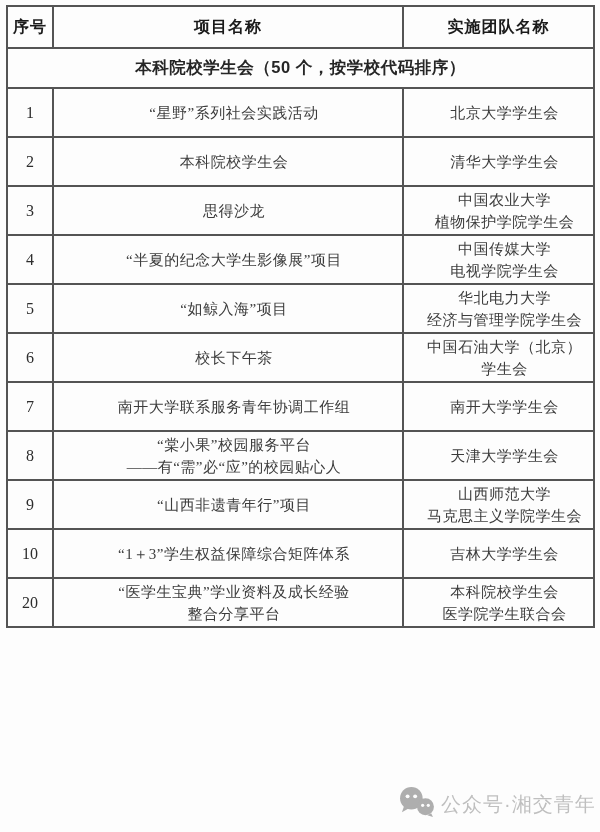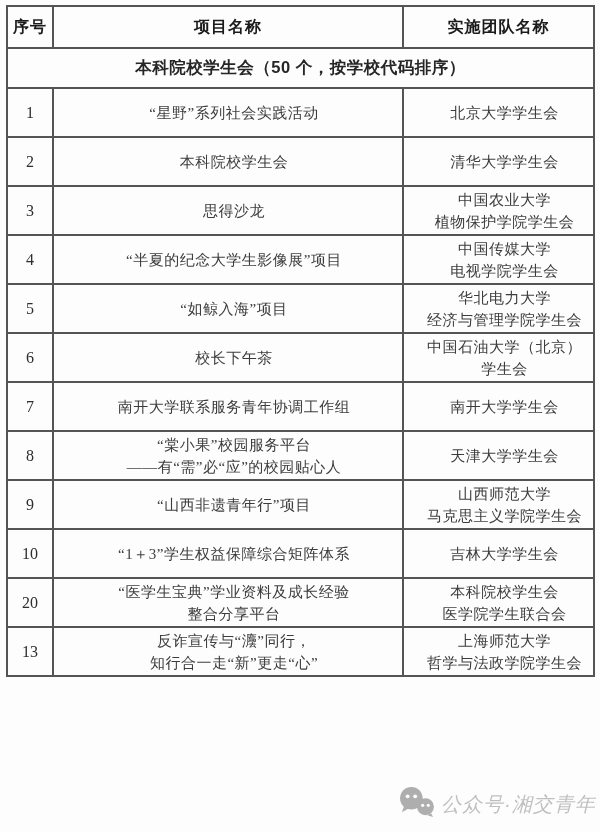--- a/index.html
+++ b/index.html
@@ -62,21 +62,20 @@
   .watermark {
     position: absolute;
     left: 398px;
     top: 786px;
     z-index: 3;
     display: flex;
     align-items: center;
     gap: 5px;
     opacity: 0.55;
     pointer-events: none;
-    font-style: italic;
   }
   .watermark-text {
     font-family: "Liberation Sans", sans-serif;
     font-size: 20px;
     color: #8d8d8d;
     letter-spacing: 1px;
     white-space: nowrap;
   }
   .wicon { display: inline-block; }
 </style>
@@ -225,33 +224,20 @@
           </td>
           <td class="project-cell">
             <div class="line">“医学生宝典”学业资料及成长经验</div>
             <div class="line">整合分享平台</div>
           </td>
           <td class="team-cell">
             <div class="line">本科院校学生会</div>
             <div class="line">医学院学生联合会</div>
           </td>
         </tr>
-        <tr class="data-row">
-          <td class="no-cell">
-            <div class="line">13</div>
-          </td>
-          <td class="project-cell">
-            <div class="line">反诈宣传与“灋”同行，</div>
-            <div class="line">知行合一走“新”更走“心”</div>
-          </td>
-          <td class="team-cell">
-            <div class="line">上海师范大学</div>
-            <div class="line">哲学与法政学院学生会</div>
-          </td>
-        </tr>
       </tbody>
   </table>
 
   <div class="watermark">
     <span class="wicon">
       <svg width="38" height="32" viewBox="0 0 40 34">
         <circle cx="14" cy="13" r="12" fill="#6e6e6e"></circle>
         <path d="M6 22 L4 28 L11 24 Z" fill="#6e6e6e"></path>
         <circle cx="10" cy="11" r="2.1" fill="#fdfdfd"></circle>
         <circle cx="18" cy="11" r="2.1" fill="#fdfdfd"></circle>

